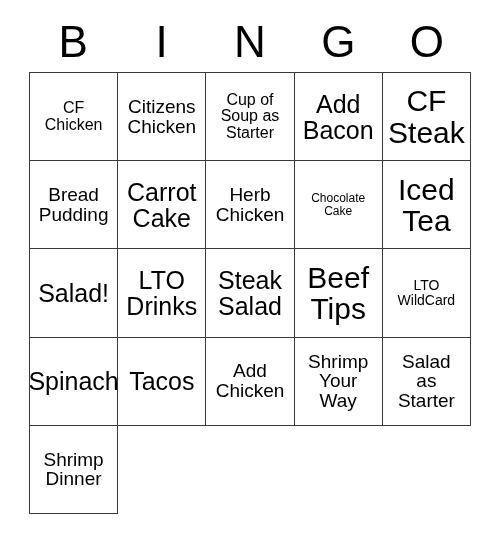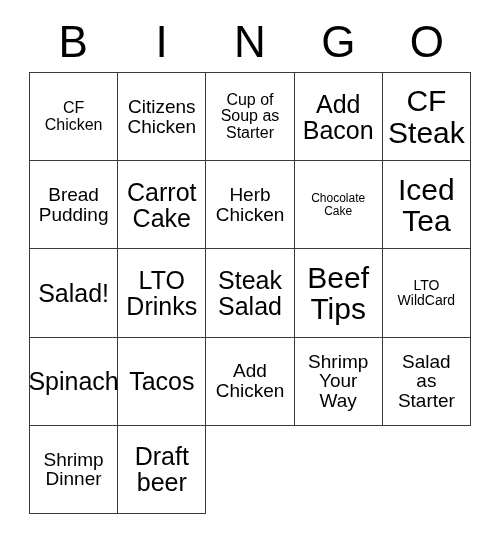--- a/index.html
+++ b/index.html
@@ -167,19 +167,15 @@
       </div>
       <div class="bingo-cell">
         <span class="cell-text sz-md">Salad
 as
 Starter</span>
       </div>
       <div class="bingo-cell">
         <span class="cell-text sz-md">Shrimp
 Dinner</span>
       </div>
-      <div class="bingo-cell">
-        <span class="cell-text sz-lg">Draft
-beer</span>
-      </div>
     </div>
 
 </div>
 
 </body></html>

